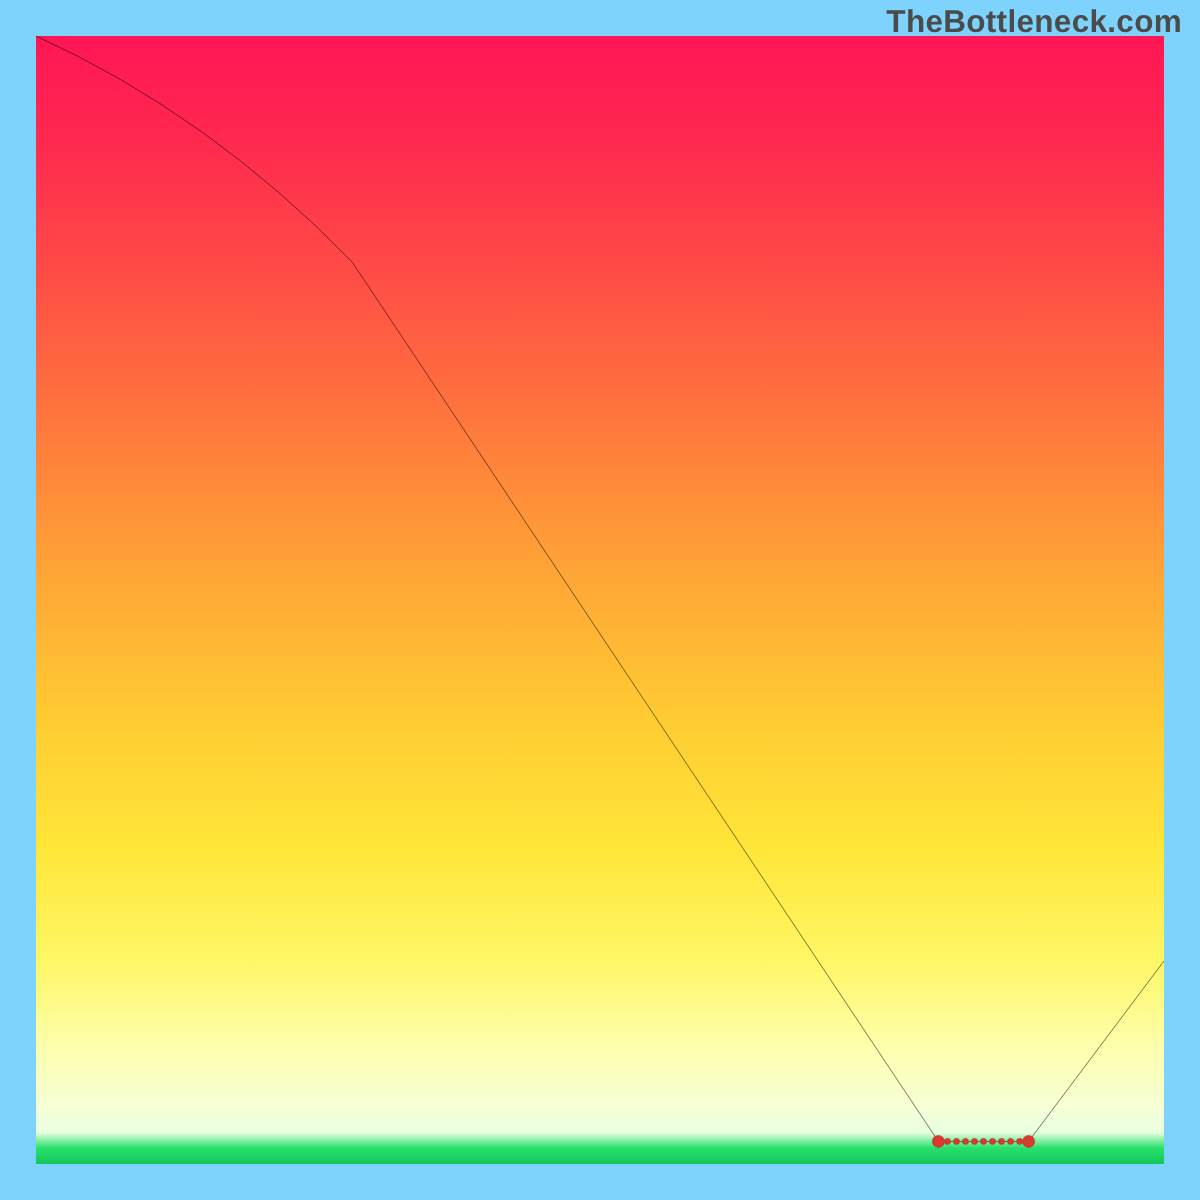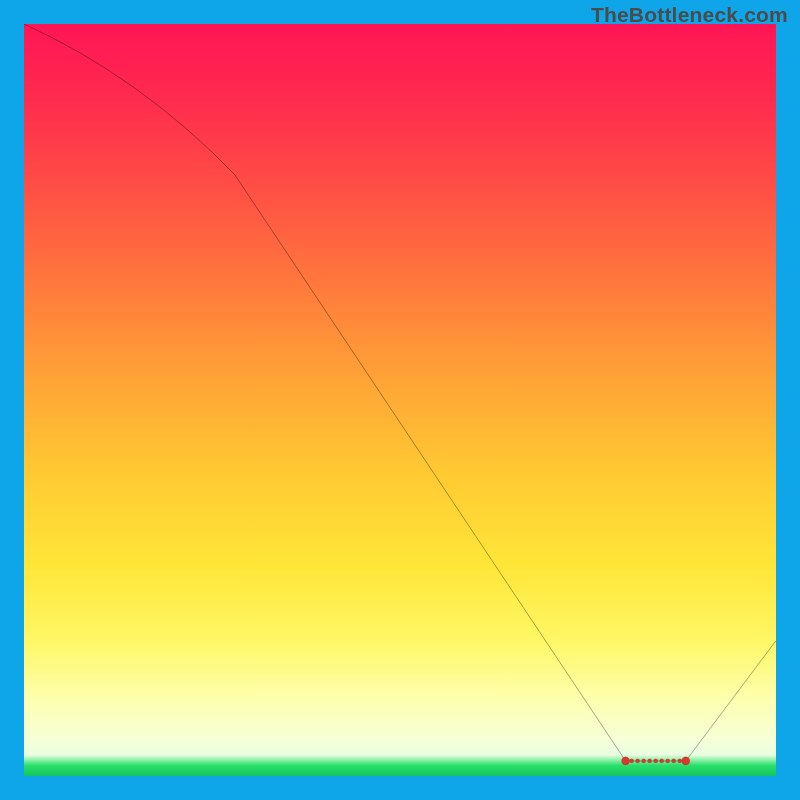--- a/index.html
+++ b/index.html
@@ -1,21 +1,21 @@
 <!DOCTYPE html>
 <html><head>
 <meta charset="utf-8">
 <style>
   * { margin: 0; padding: 0; box-sizing: border-box; }
   html, body { width: 800px; height: 800px; overflow: hidden; background: #000; }
   .frame {
     position: relative;
     width: 800px;
     height: 800px;
-    background: #0ea5e9;
+    background: #7dd3fc;
   }
   .plot-area {
     position: absolute;
     left: 24px;
     top: 24px;
     width: 752px;
     height: 752px;
     overflow: hidden;
   }
   .gradient {

